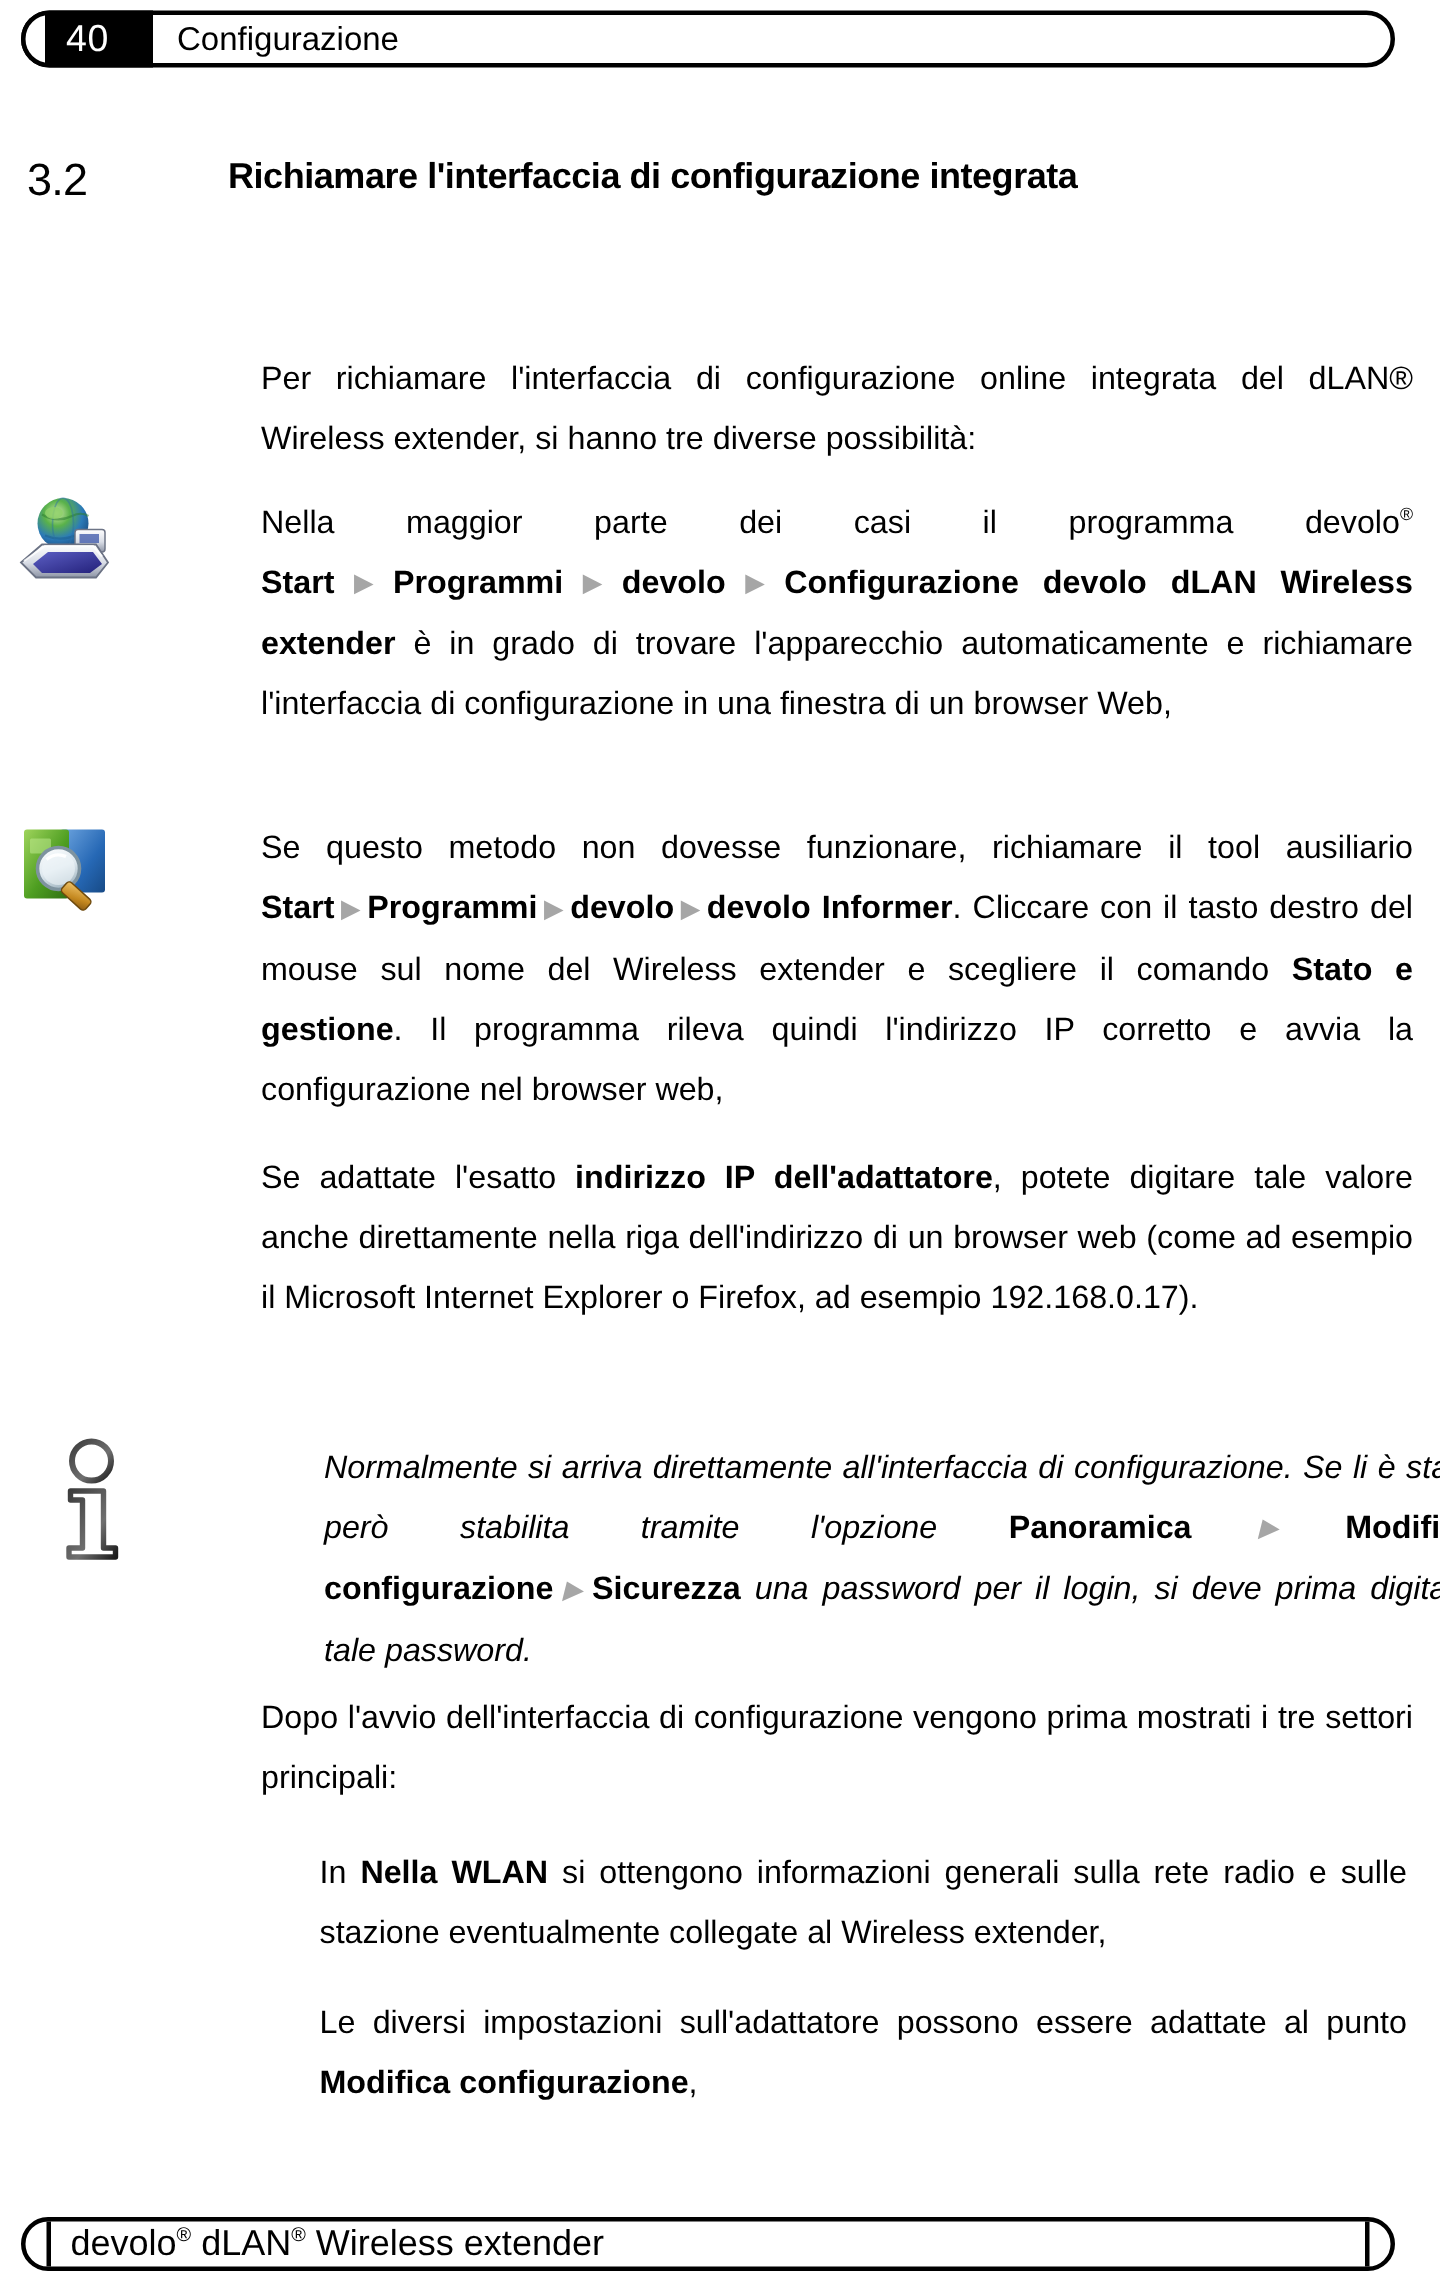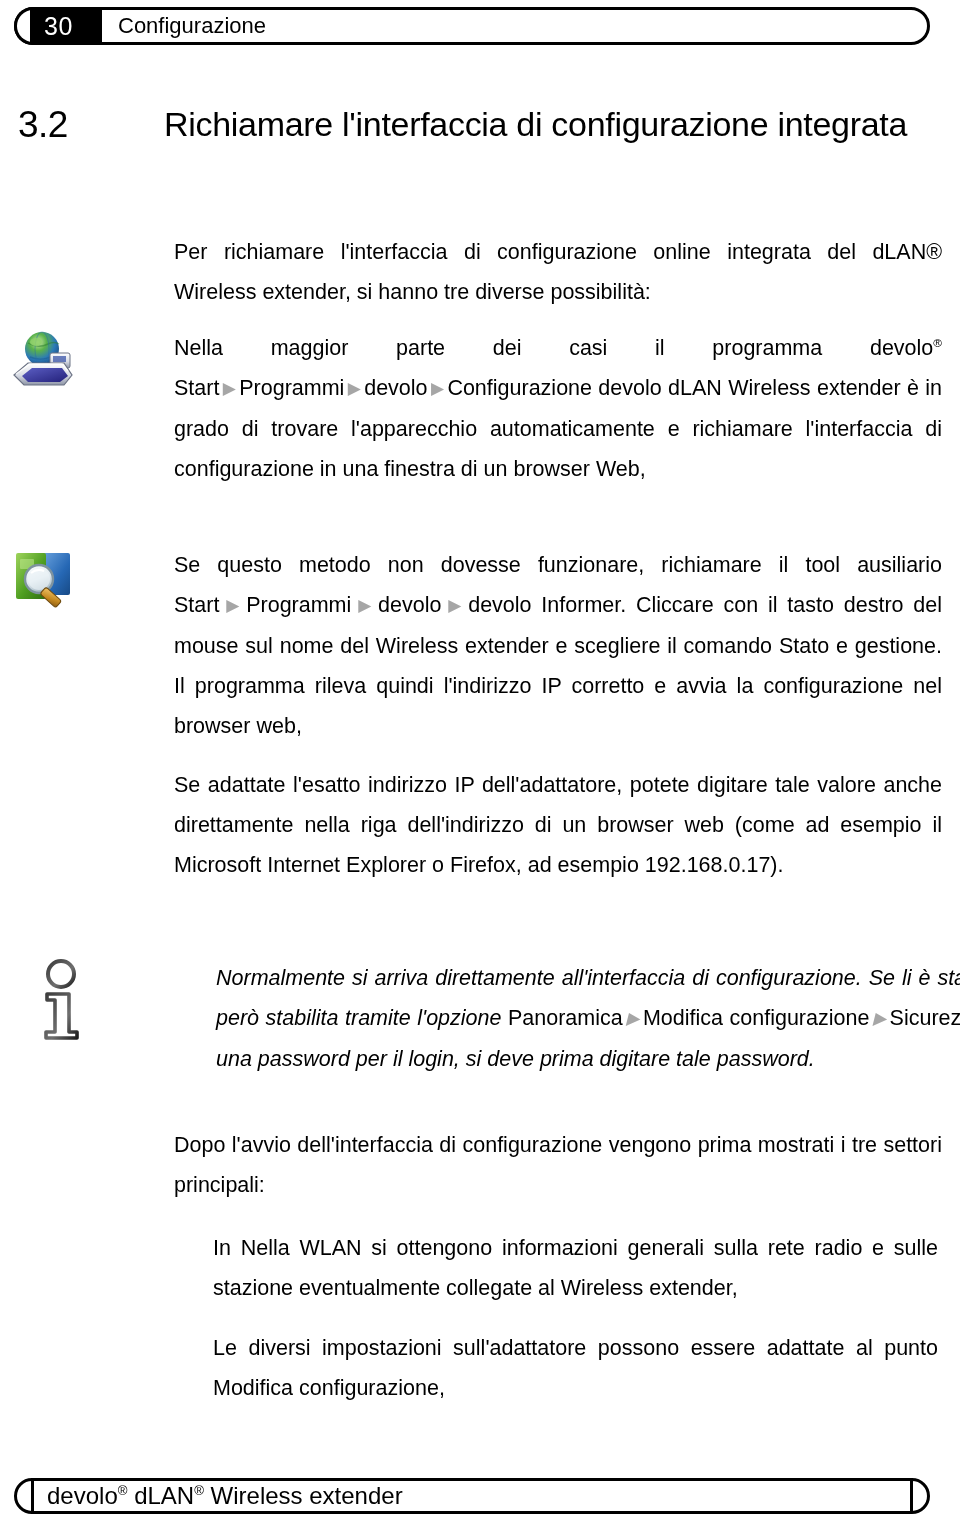--- a/index.html
+++ b/index.html
@@ -123,31 +123,31 @@
     font-size: 0.55em;
     vertical-align: super;
     line-height: 0;
   }
 
   
   .sec-num {
     position: absolute;
     left: 18px;
     top: 104px;
-    font-size: 37px;
+    font-size: 30px;
     font-weight: 400;
     letter-spacing: -0.5px;
   }
   .sec-title {
     position: absolute;
-    left: 164px;
+    left: 152px;
     top: 101px;
     width: 770px;
-    font-size: 34px;
-    font-weight: 400;
+    font-size: 24px;
+    font-weight: 700;
     line-height: 1.38;
     letter-spacing: -0.3px;
   }
 
   
   .body-col {
     position: absolute;
     left: 174px;
     width: 768px;
     font-size: 21.5px;
@@ -155,21 +155,21 @@
     text-align: justify;
     text-justify: inter-word;
   }
   .body-col.indent {
     left: 213px;
     width: 725px;
   }
   .body-col p { margin: 0; }
 
   b.hl {
-    font-weight: normal;
+    font-weight: bold;
     font-style: normal;
   }
   .arrow {
     color: #a6a6a6;
     font-size: 17px;
     vertical-align: 1px;
     padding: 0 3px;
   }
   .italic-note {
     font-style: italic;
@@ -187,21 +187,21 @@
   .icon-info      { left: 28px; top: 958px; }
 </style>
 </head>
 <body>
 
 <div class="header-bar">
   <div class="header-pill-outline"></div>
   <div class="header-black-block"></div>
   <div class="header-black-notch"></div>
   <div class="header-black-notch2"></div>
-  <div class="header-number">30</div>
+  <div class="header-number">40</div>
   <div class="header-title">Configurazione</div>
 </div>
 
 <div class="sec-num">3.2</div>
 <div class="sec-title">Richiamare l'interfaccia di configurazione integrata</div>
 
 <div class="body-col" style="top:232px;">
   <p>Per richiamare l'interfaccia di configurazione online integrata del dLAN® Wireless extender, si hanno tre diverse possibilità:</p>
 </div>
 

